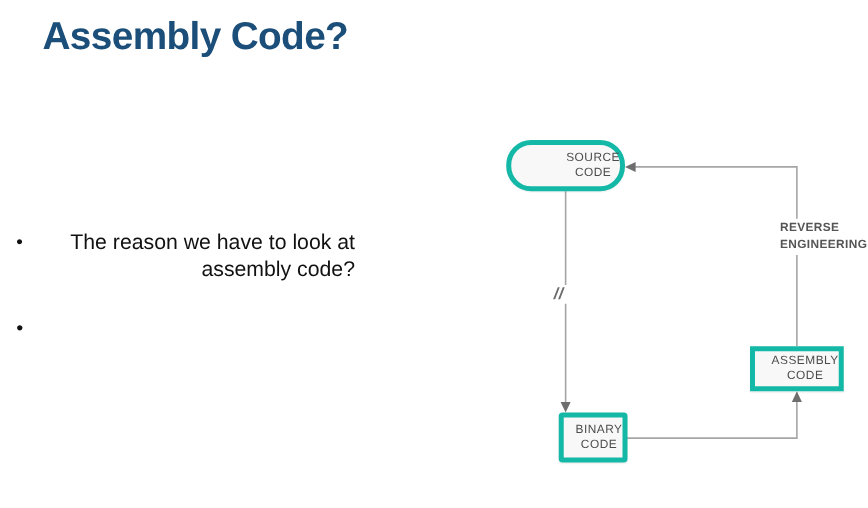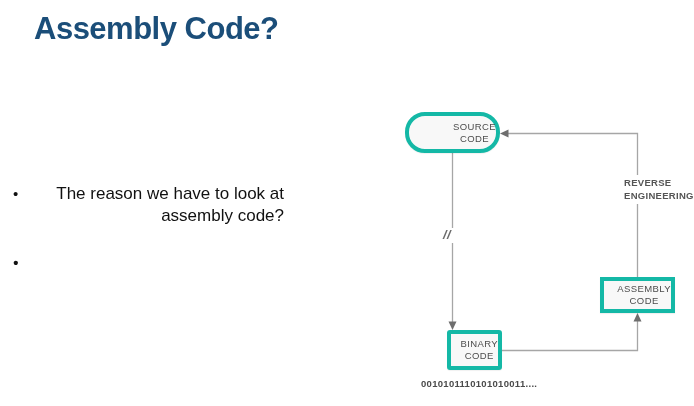--- a/index.html
+++ b/index.html
@@ -144,15 +144,14 @@
 CODE</span>
   </div>
   <div class="node binary">
     <span>BINARY
 CODE</span>
   </div>
 
   <div class="edge-label reveng">REVERSE
 ENGINEERING</div>
   <div class="edge-label brk">//</div>
-  <div class="caption">0010101110101010011....</div>
 
 </div>
 
 </body></html>

